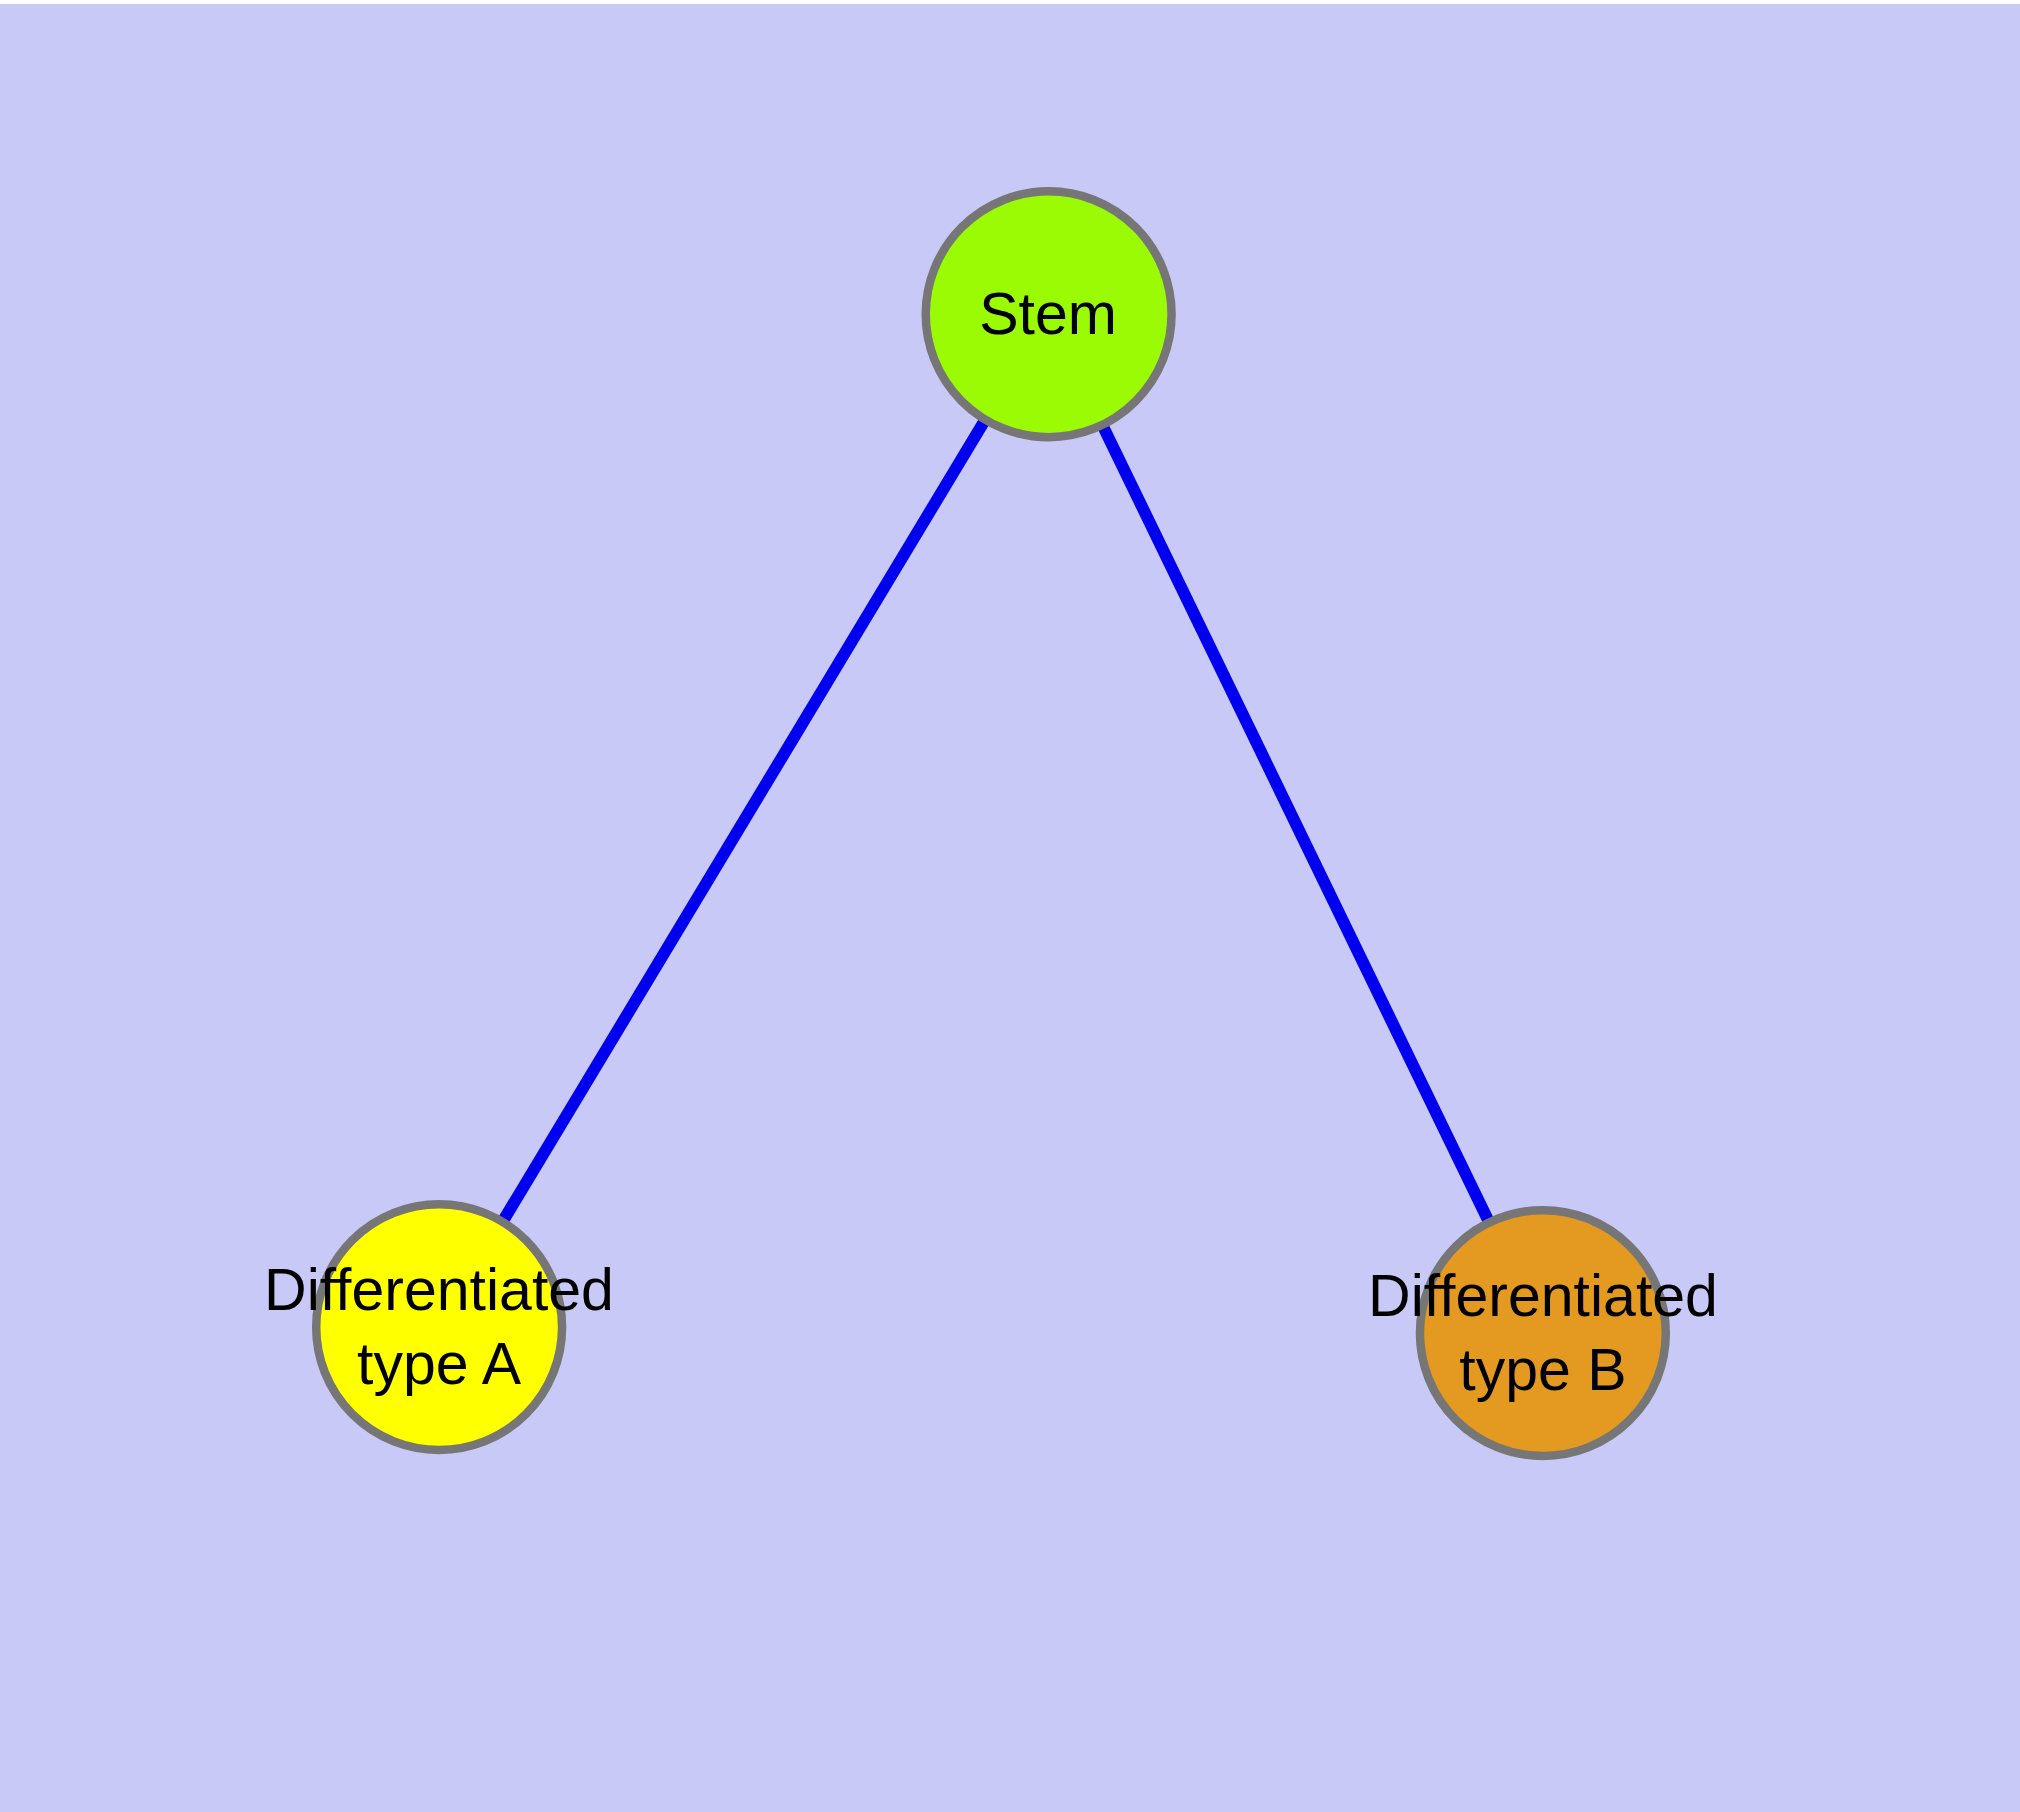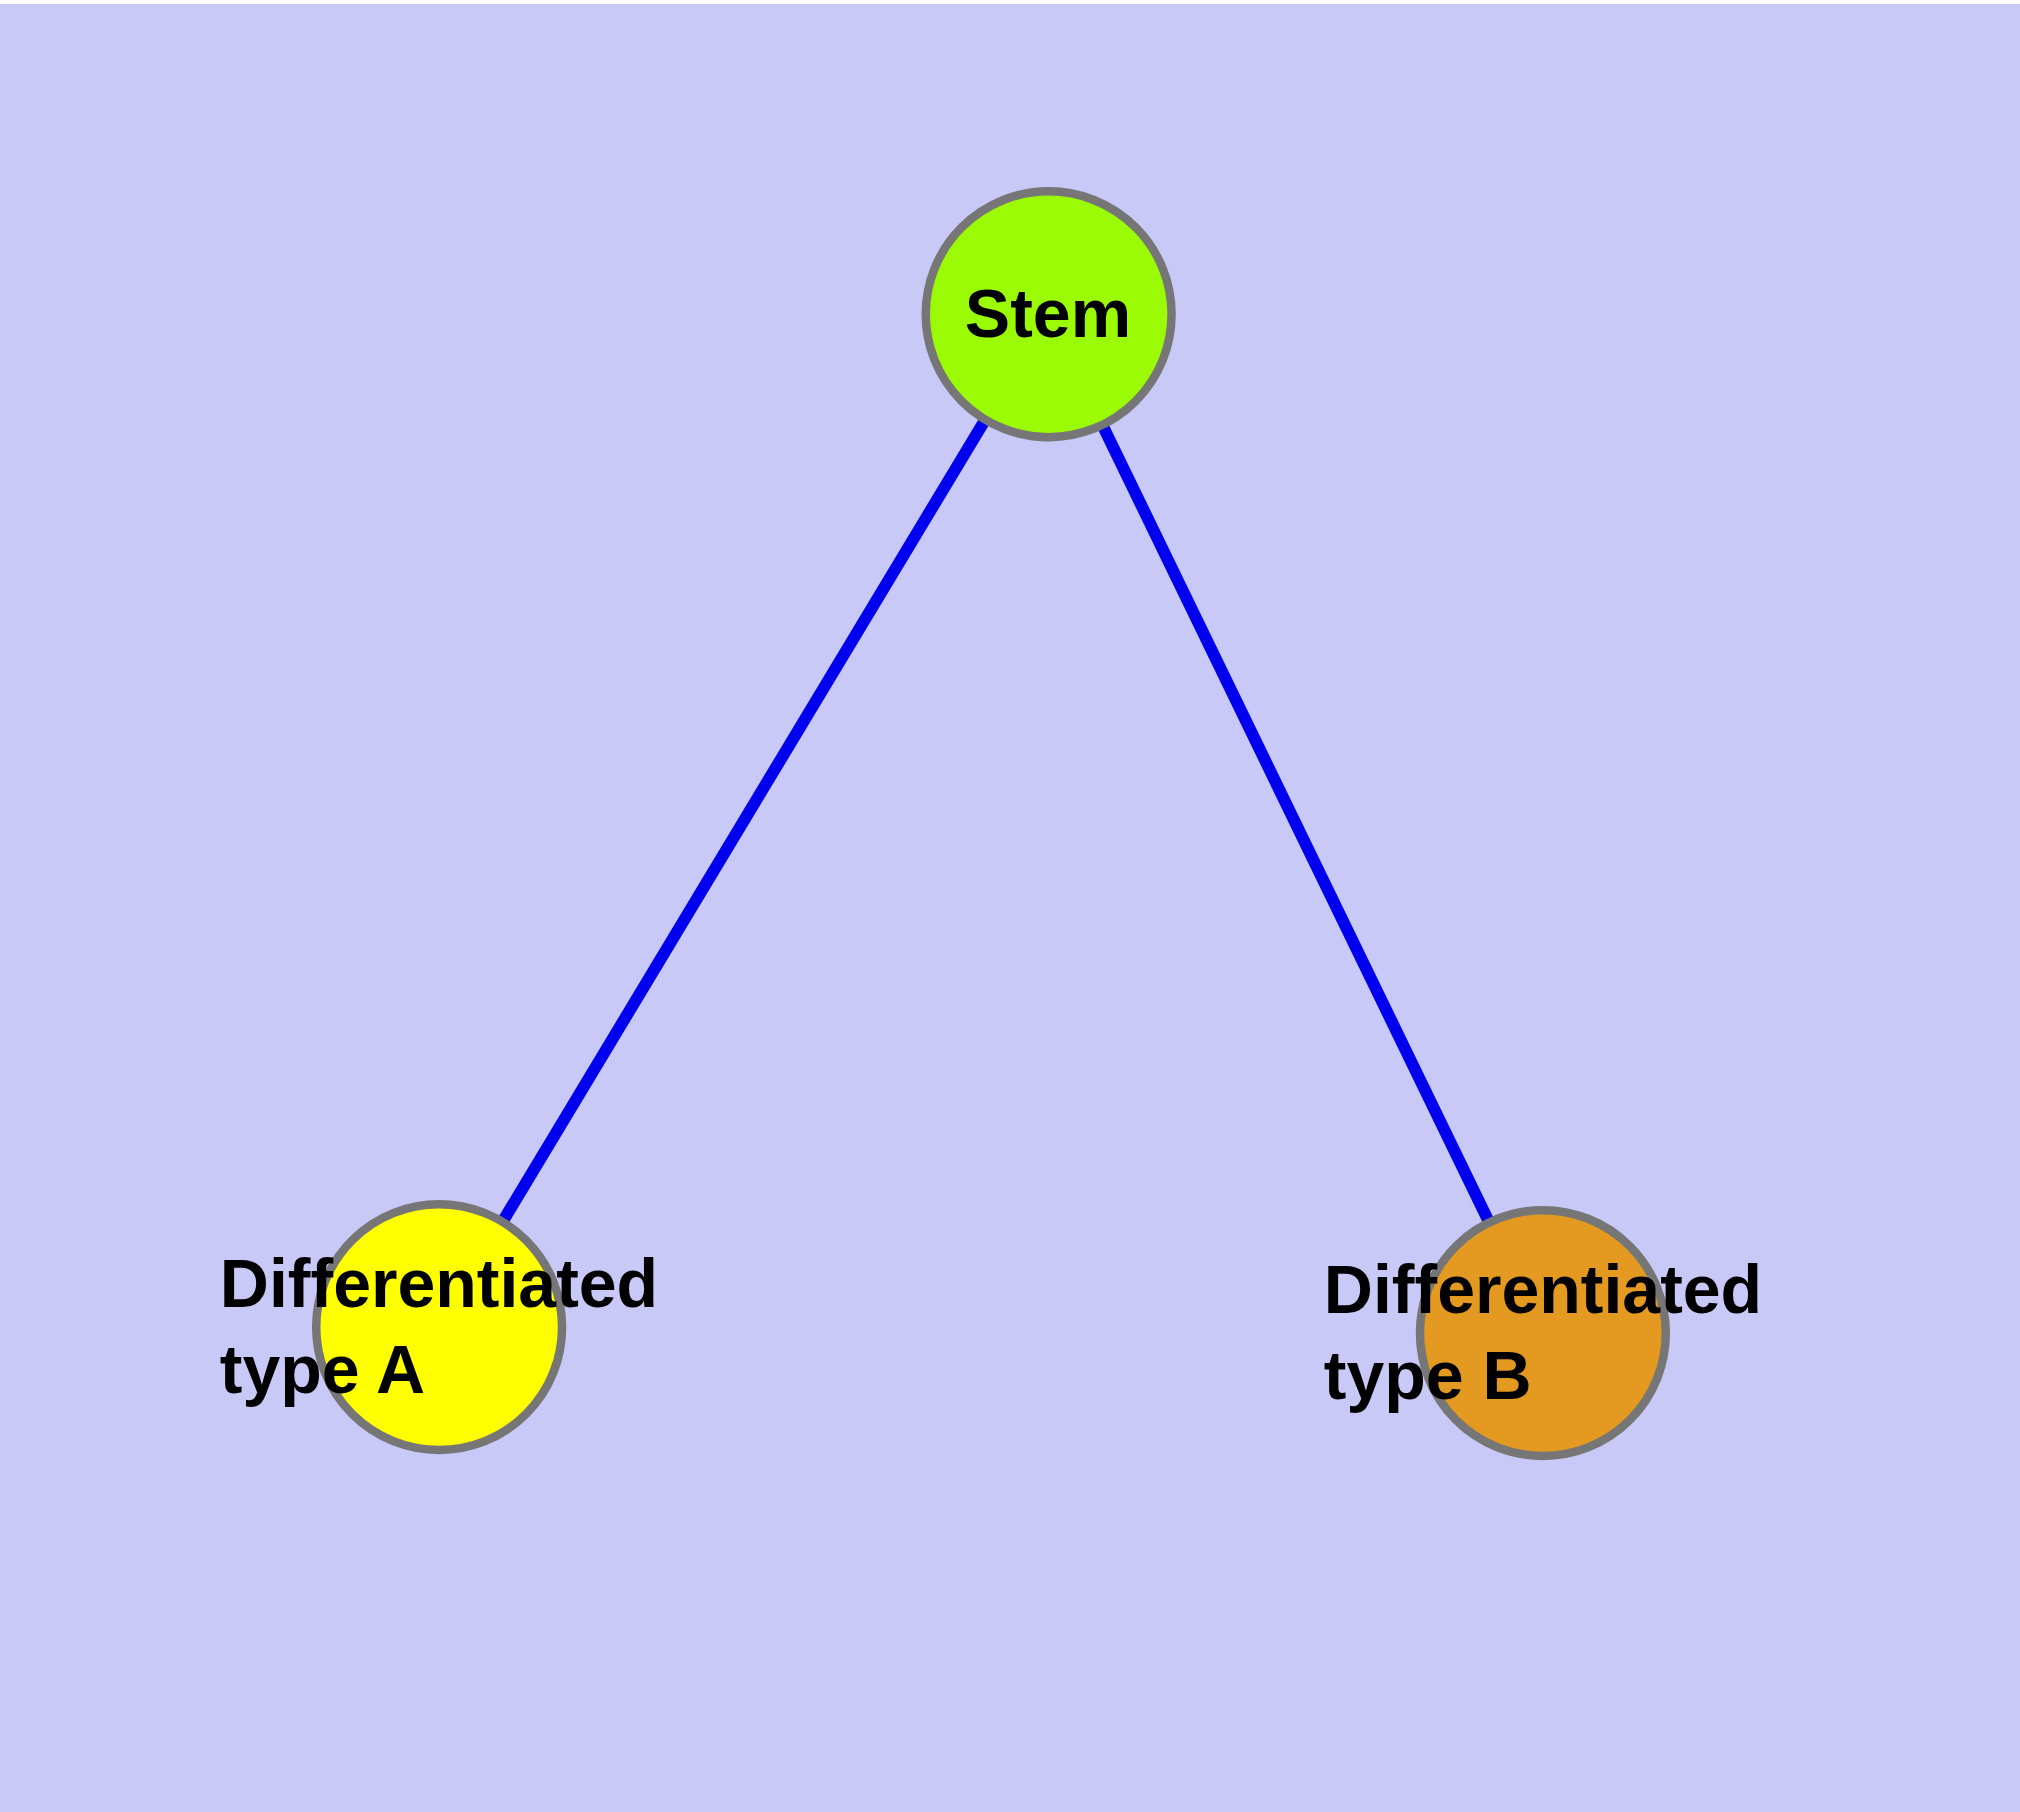--- a/index.html
+++ b/index.html
@@ -20,24 +20,25 @@
     left: 0;
     top: 0;
     width: 100%;
     height: 100%;
     display: block;
   }
   .node-label {
     position: absolute;
     transform: translate(-50%, -50%);
     font-family: "Liberation Sans", sans-serif;
-    font-weight: bold;
-    font-size: 68px;
+    font-weight: normal;
+    font-size: 59px;
     line-height: 1.26;
     color: #000000;
+    text-align: center;
     white-space: pre-line;
     pointer-events: none;
   }
 </style>
 </head>
 <body>
 
 <div class="canvas" style="background: rgb(201, 201, 248); border-top-color: rgb(255, 255, 255);">
   <svg class="graph-svg" id="graph-svg" viewBox="0 0 2384 2133" preserveAspectRatio="none">
       <line x1="1237" y1="366" x2="518" y2="1561" stroke="#0000EE" stroke-width="14"></line>

